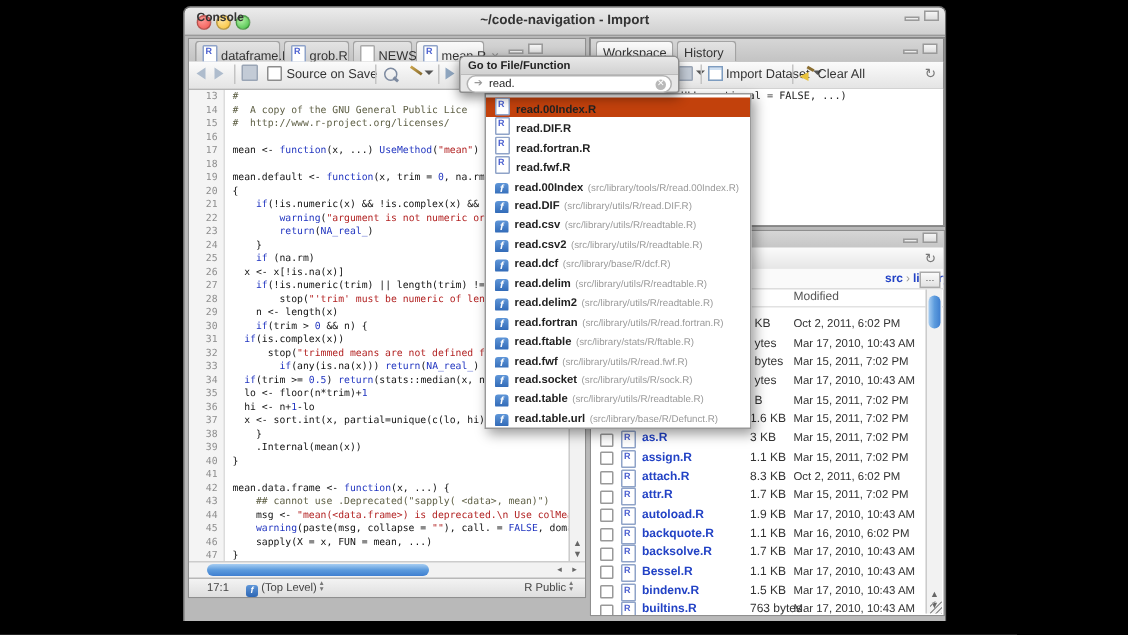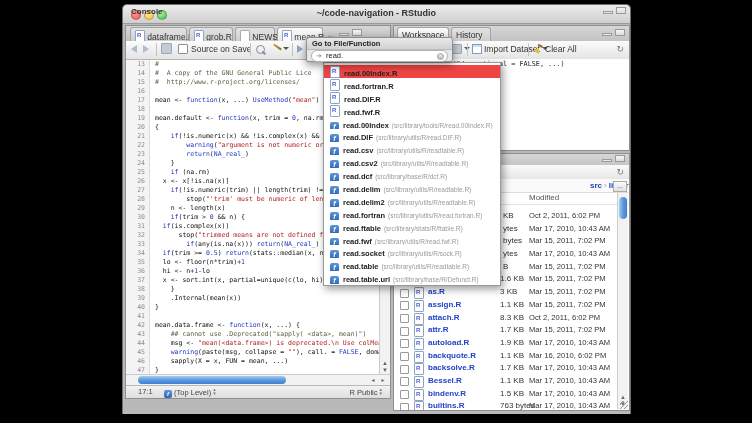--- a/index.html
+++ b/index.html
@@ -89,21 +89,21 @@
   #gotoField{position:absolute;left:4px;right:4px;top:12px;height:10px;background:#fff;border:1px solid #b2b2b2;
     border-radius:6px;font-size:7.5px;color:#222;line-height:10px;}
   #gotoQuery{position:absolute;left:14px;top:0;}
   .goarrow{position:absolute;left:4px;top:2px;width:8px;height:6px;color:#999;font-size:7px;line-height:6px;}
   .clearbtn{position:absolute;right:3px;top:1.5px;width:7px;height:7px;border-radius:50%;background:#b9b9b9;color:#fff;
     font-size:6px;text-align:center;line-height:7px;}
   
   #gotoList{position:absolute;left:200px;top:57px;width:178px;height:224px;background:#fff;border:1px solid #999;
     box-shadow:2px 3px 8px rgba(0,0,0,.4);z-index:40;box-sizing:border-box;padding:2px 0;overflow:hidden;}
   .gitem{position:relative;height:12.9px;line-height:12.9px;white-space:nowrap;padding-left:6px;overflow:hidden;}
-  .gitem.sel{background:#ef4444;}
+  .gitem.sel{background:#c2410c;}
   .glabel{font-size:7.5px;font-weight:bold;color:#222;margin-left:4px;}
   .gpath{font-size:6.5px;color:#9a9a9a;margin-left:3px;}
   
   .navarr{display:inline-block;width:0;height:0;border-top:4px solid transparent;border-bottom:4px solid transparent;vertical-align:-1px;}
   .navarr.back{border-right:6px solid #aebccd;}
   .navarr.fwd{border-left:6px solid #aebccd;}
   .floppy{display:inline-block;width:9px;height:9px;background:#c3cbd6;border:1px solid #9aa5b5;border-radius:1px;vertical-align:-2px;}
   .cbox{display:inline-block;width:8px;height:8px;border:1px solid #8d8d8d;background:#fff;border-radius:1px;vertical-align:-2px;margin-right:3px;}
   .mag{display:inline-block;width:7px;height:7px;border:1.5px solid #7d8aa0;border-radius:50%;position:relative;vertical-align:-2px;}
   .mag:after{content:"";position:absolute;left:5px;top:6px;width:4px;height:1.5px;background:#7d8aa0;transform:rotate(40deg);}
@@ -129,21 +129,21 @@
 </head>
 <body>
 
 <div id="stage">
 <div id="win">
 
   <div class="titlebar">
     <span class="tl red"></span>
     <span class="tl yel"></span>
     <span class="tl grn"></span>
-    <div class="title">~/code-navigation - RStudio</div>
+    <div class="title">~/code-navigation - Import</div>
   </div>
 
   <div class="pane" id="editorPane">
     <div class="tabstrip">
       <div id="editorTabs">
             <div class="tab" style="left: 4px; width: 57px;"><span class="rdoc"><i>R</i></span><span> dataframe.R</span><span class="x">✕</span></div>
             <div class="tab" style="left: 63px; width: 44px;"><span class="rdoc"><i>R</i></span><span> grob.R</span><span class="x">✕</span></div>
             <div class="tab" style="left: 109px; width: 40px;"><span class="txtdoc"></span><span> NEWS</span><span class="x">✕</span></div>
             <div class="tab active" style="left: 151px; width: 46px;"><span class="rdoc"><i>R</i></span><span> mean.R</span><span class="x">✕</span></div>
           </div>
@@ -377,22 +377,22 @@
     <div id="gotoTitle">Go to File/Function</div>
     <div id="gotoField">
       <span class="goarrow">➔</span>
       <span id="gotoQuery">read.</span>
       <span class="clearbtn">✕</span>
     </div>
   </div>
 
   <div id="gotoList">
         <div class="gitem sel"><span class="rdoc"><i>R</i></span><span class="glabel">read.00Index.R</span></div>
+        <div class="gitem"><span class="rdoc"><i>R</i></span><span class="glabel">read.DIF.R</span></div>
         <div class="gitem"><span class="rdoc"><i>R</i></span><span class="glabel">read.fortran.R</span></div>
-        <div class="gitem"><span class="rdoc"><i>R</i></span><span class="glabel">read.DIF.R</span></div>
         <div class="gitem"><span class="rdoc"><i>R</i></span><span class="glabel">read.fwf.R</span></div>
         <div class="gitem"><span class="fnbadge">f</span><span class="glabel">read.00Index</span><span class="gpath">(src/library/tools/R/read.00Index.R)</span></div>
         <div class="gitem"><span class="fnbadge">f</span><span class="glabel">read.DIF</span><span class="gpath">(src/library/utils/R/read.DIF.R)</span></div>
         <div class="gitem"><span class="fnbadge">f</span><span class="glabel">read.csv</span><span class="gpath">(src/library/utils/R/readtable.R)</span></div>
         <div class="gitem"><span class="fnbadge">f</span><span class="glabel">read.csv2</span><span class="gpath">(src/library/utils/R/readtable.R)</span></div>
         <div class="gitem"><span class="fnbadge">f</span><span class="glabel">read.dcf</span><span class="gpath">(src/library/base/R/dcf.R)</span></div>
         <div class="gitem"><span class="fnbadge">f</span><span class="glabel">read.delim</span><span class="gpath">(src/library/utils/R/readtable.R)</span></div>
         <div class="gitem"><span class="fnbadge">f</span><span class="glabel">read.delim2</span><span class="gpath">(src/library/utils/R/readtable.R)</span></div>
         <div class="gitem"><span class="fnbadge">f</span><span class="glabel">read.fortran</span><span class="gpath">(src/library/utils/R/read.fortran.R)</span></div>
         <div class="gitem"><span class="fnbadge">f</span><span class="glabel">read.ftable</span><span class="gpath">(src/library/stats/R/ftable.R)</span></div>

